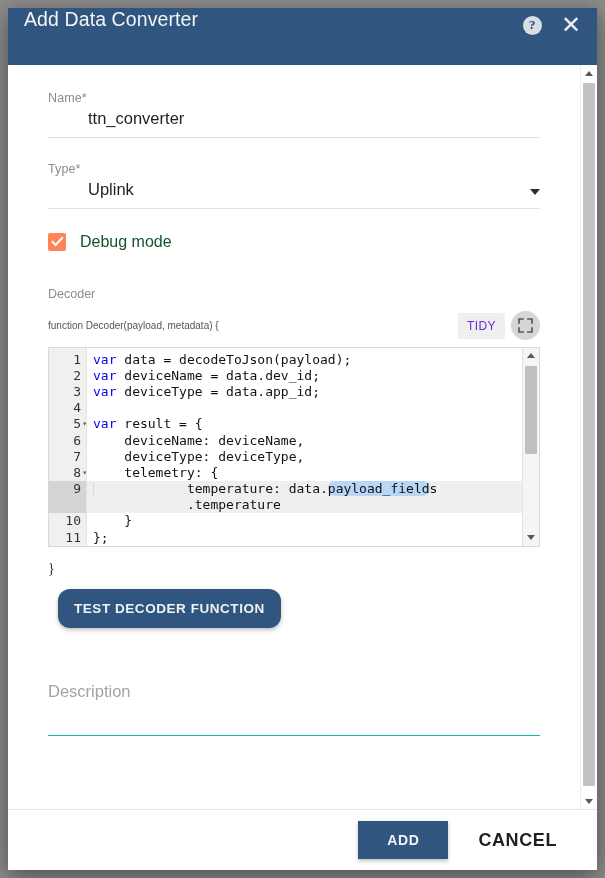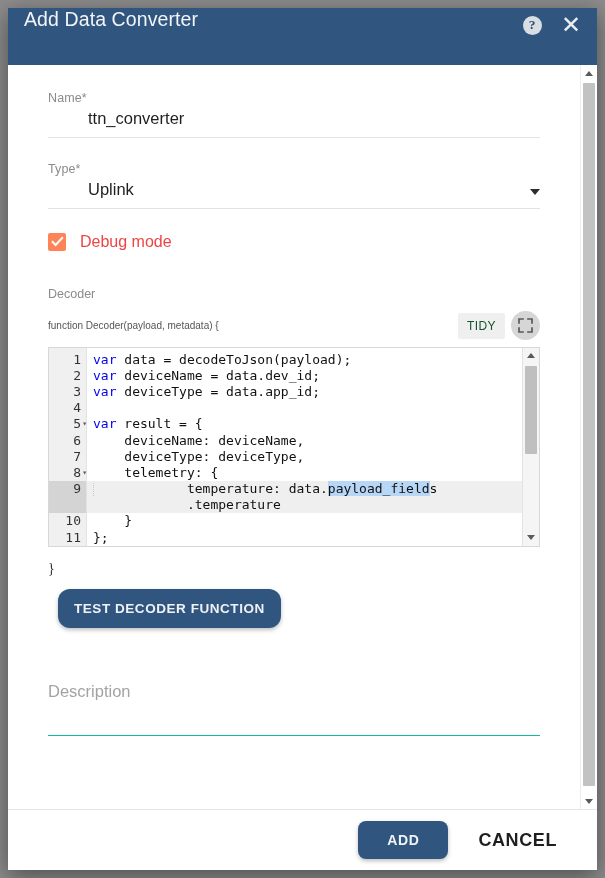--- a/index.html
+++ b/index.html
@@ -177,42 +177,42 @@
     border-radius: 2px;
     display: flex;
     align-items: center;
     justify-content: center;
     flex: 0 0 18px;
   }
   .checkbox-box svg { display: block; }
   .checkbox-label {
     margin-left: 14px;
     font-size: 16px;
-    color: #ef4444;
+    color: #14532d;
   }
 
   
   .decoder-label {
     font-size: 12.5px;
     color: #8b8b8b;
     margin-bottom: 10px;
   }
   .decoder-sig-row {
     display: flex;
     align-items: center;
     min-height: 30px;
   }
   .decoder-sig {
     font-size: 10px;
     color: #555555;
     flex: 1;
   }
   .tidy-btn {
     background: #efefef;
-    color: #14532d;
+    color: #6d28d9;
     font-size: 12px;
     letter-spacing: 0.4px;
     padding: 6px 9px;
     border: none;
     border-radius: 2px;
     cursor: pointer;
     font-family: "Liberation Sans", sans-serif;
   }
   .fullscreen-btn {
     width: 29px;
@@ -279,20 +279,21 @@
   .cl {
     padding-left: 6px;
     color: #111111;
   }
   .cl.active {
     background: #efefef;
   }
   .kw { color: #0000ee; }
   .sel {
     background: #b8d6f5;
+    border-radius: 7px;
   }
   .indent-guide {
     border-left: 1px dotted #c8c8c8;
     display: inline-block;
     height: 13px;
     vertical-align: -2px;
     margin-right: -1px;
   }
 
   
@@ -360,21 +361,21 @@
     background: #ffffff;
   }
   .add-btn {
     background: #305680;
     color: #f0f3f7;
     border: none;
     font-size: 14px;
     font-weight: 600;
     letter-spacing: 0.6px;
     padding: 11px 29px;
-    border-radius: 8px;
+    border-radius: 0;
     cursor: pointer;
     box-shadow: 0 2px 4px rgba(0,0,0,0.26);
     font-family: "Liberation Sans", sans-serif;
   }
   .cancel-btn {
     background: transparent;
     border: none;
     color: #1f1f1f;
     font-size: 18px;
     font-weight: 600;

